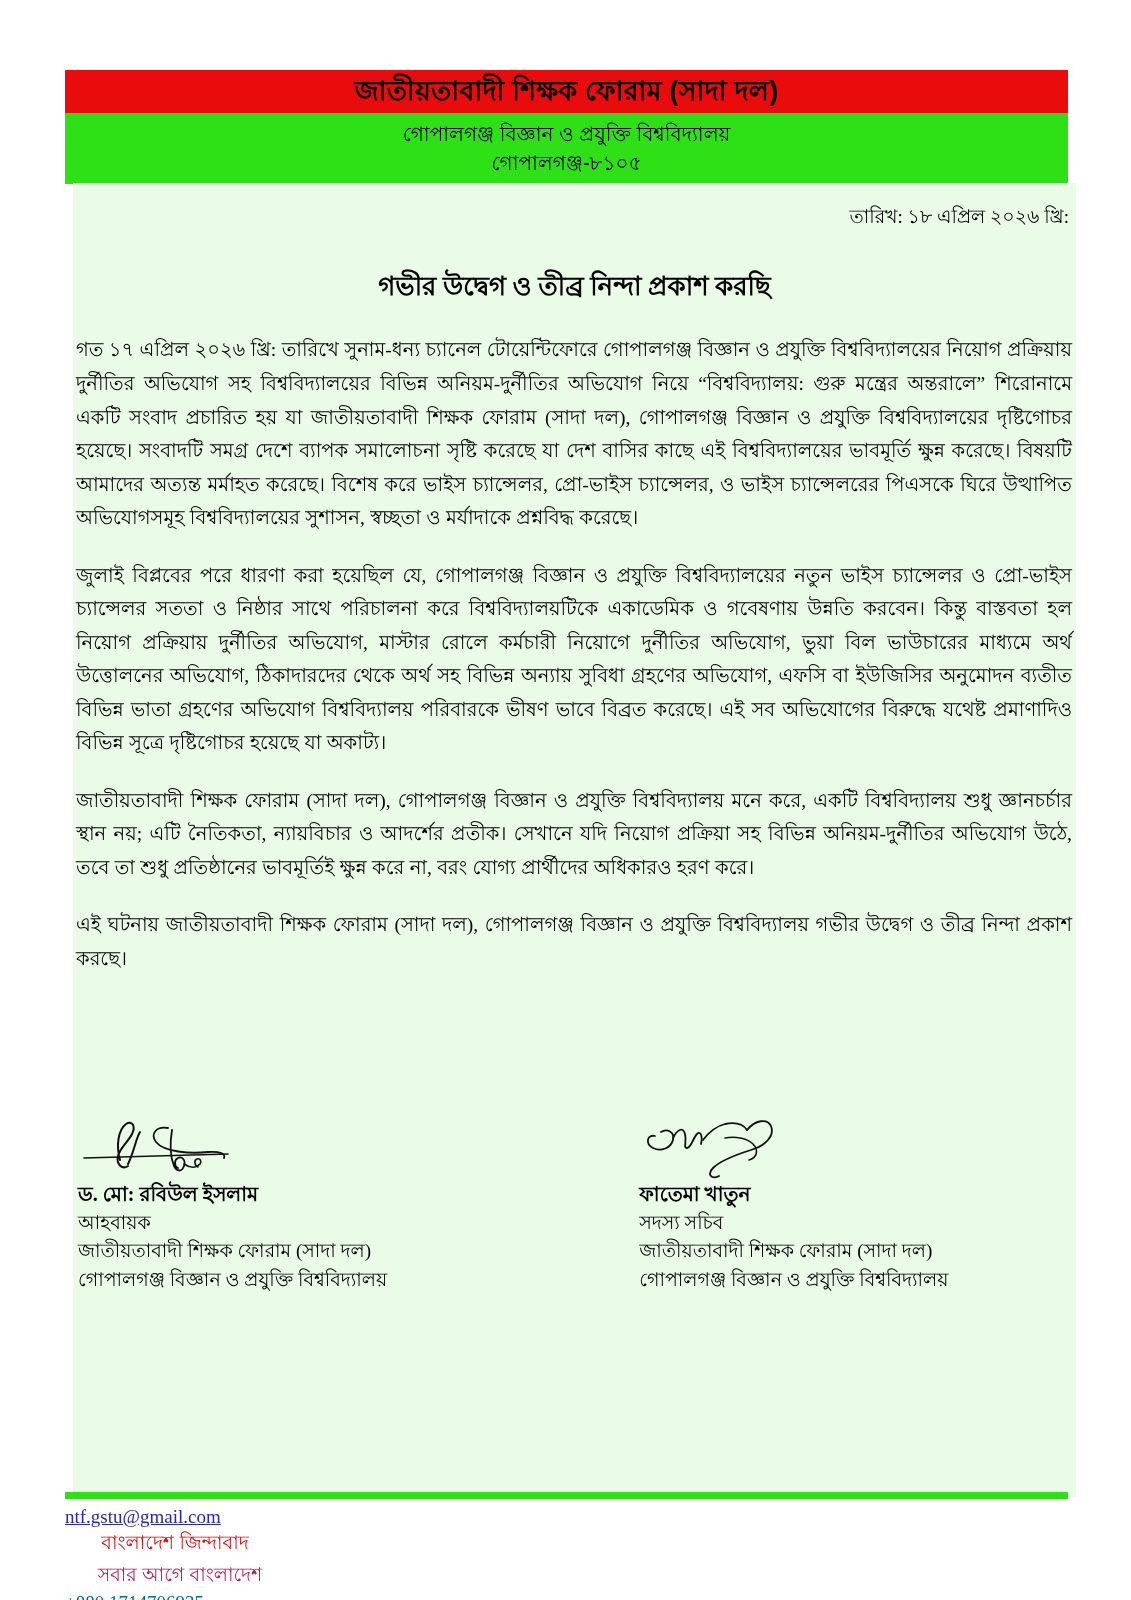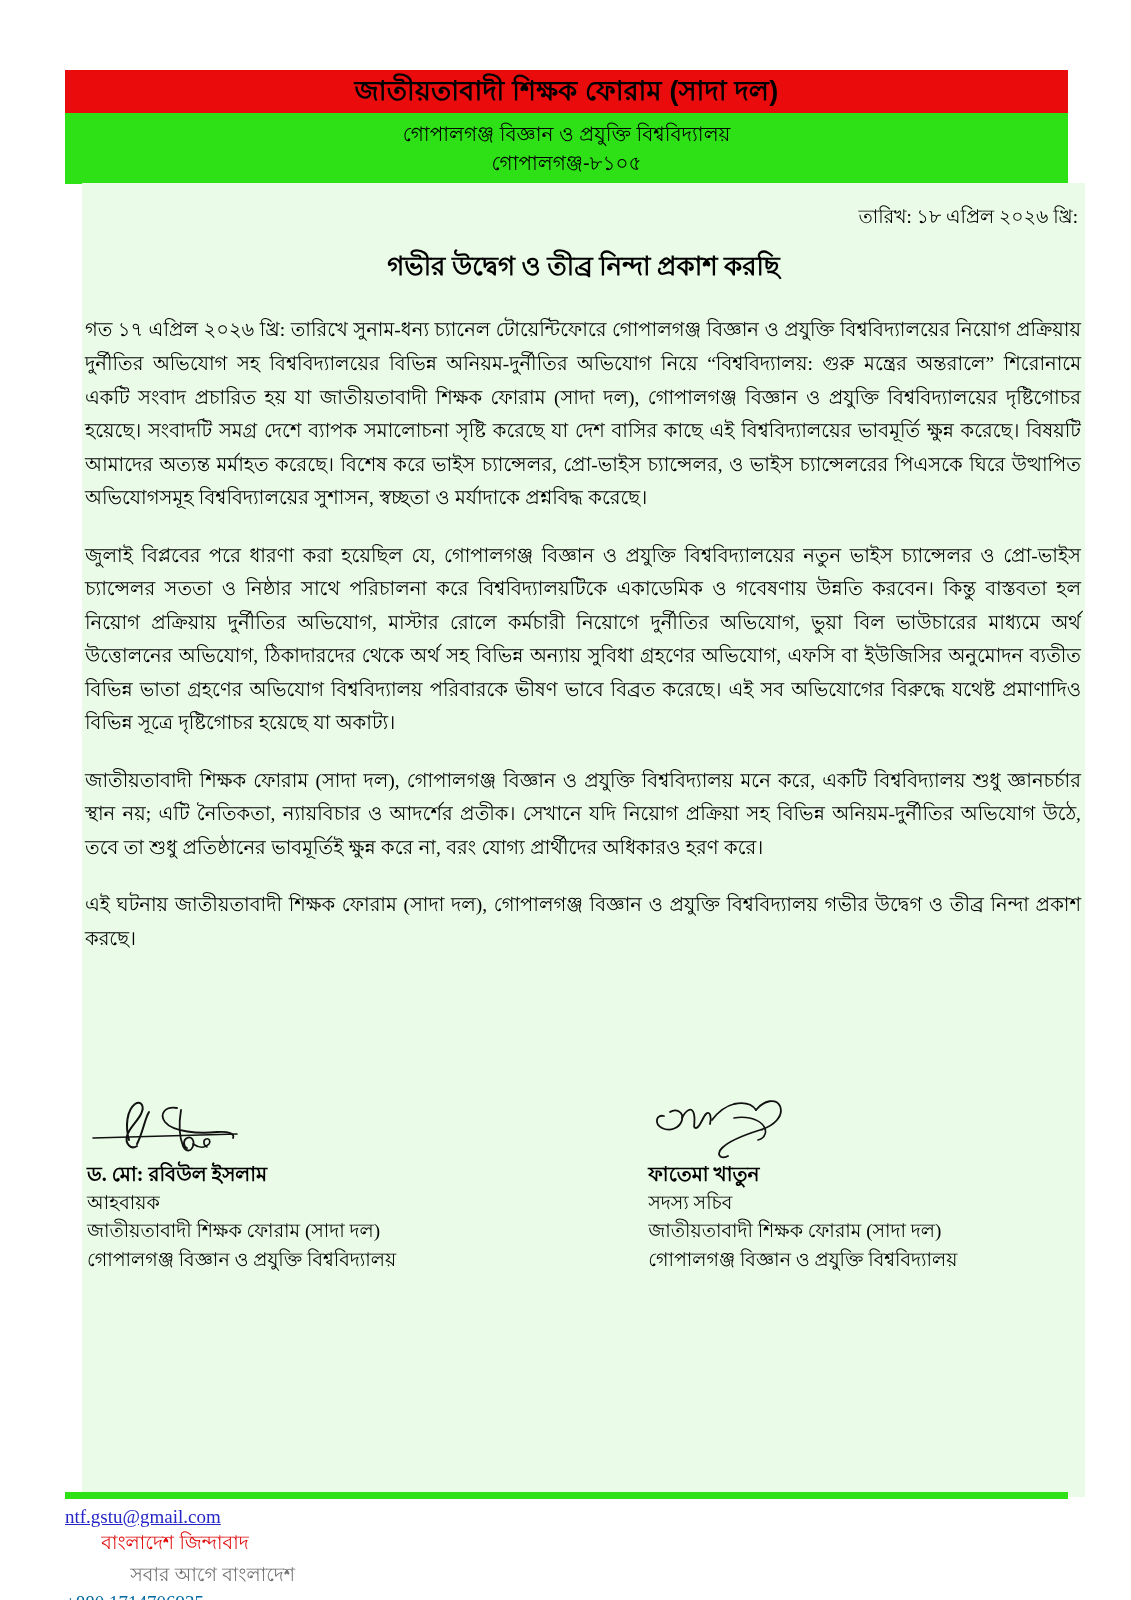--- a/index.html
+++ b/index.html
@@ -62,41 +62,41 @@
     font-family: "Liberation Sans", "DejaVu Sans", sans-serif;
     font-size: 20px;
     color: #000000;
     line-height: 1.45;
     white-space: nowrap;
   }
 
   
   .sheet {
     position: absolute;
-    left: 82px;
+    left: 73px;
     top: 183px;
     width: 1003px;
     height: 1314px;
     background: #eafbe7;
     box-sizing: border-box;
     padding: 0 1px;
   }
 
   .date-line {
     text-align: right;
     font-size: 19px;
     padding: 22px 6px 0 0;
     line-height: 1.3;
   }
 
   .doc-title {
     text-align: center;
     font-weight: bold;
     font-size: 26px;
-    margin-top: 20px;
+    margin-top: 40px;
     line-height: 1.3;
   }
 
   .body-text {
     padding: 0 3px 0 2px;
     margin-top: 30px;
   }
   .para {
     text-align: justify;
     text-justify: inter-word;
@@ -169,23 +169,23 @@
   .f-slogan1 {
     width: 220px;
     font-size: 19px;
     color: #e00b0b;
     font-family: "Liberation Sans", "DejaVu Sans", sans-serif;
     text-align: center;
   }
   .f-slogan2 {
     width: 230px;
     font-size: 19px;
-    color: #737373;
-    font-family: "Liberation Sans", "DejaVu Sans", sans-serif;
-    text-align: right;
+    color: #be185d;
+    font-family: "Liberation Sans", "DejaVu Sans", sans-serif;
+    text-align: center;
   }
   .f-phone {
     flex: 1;
     font-size: 19px;
     color: #0369a1;
     padding-right: 2px;
   }
 </style>
 </head>
 <body>

